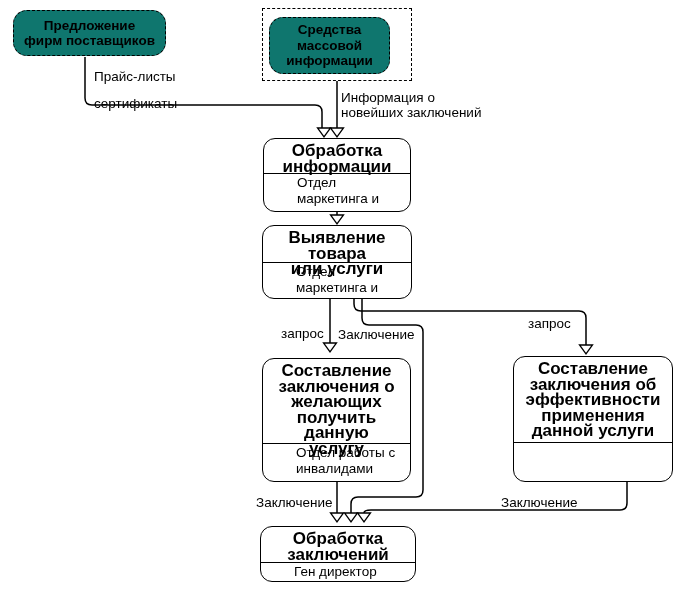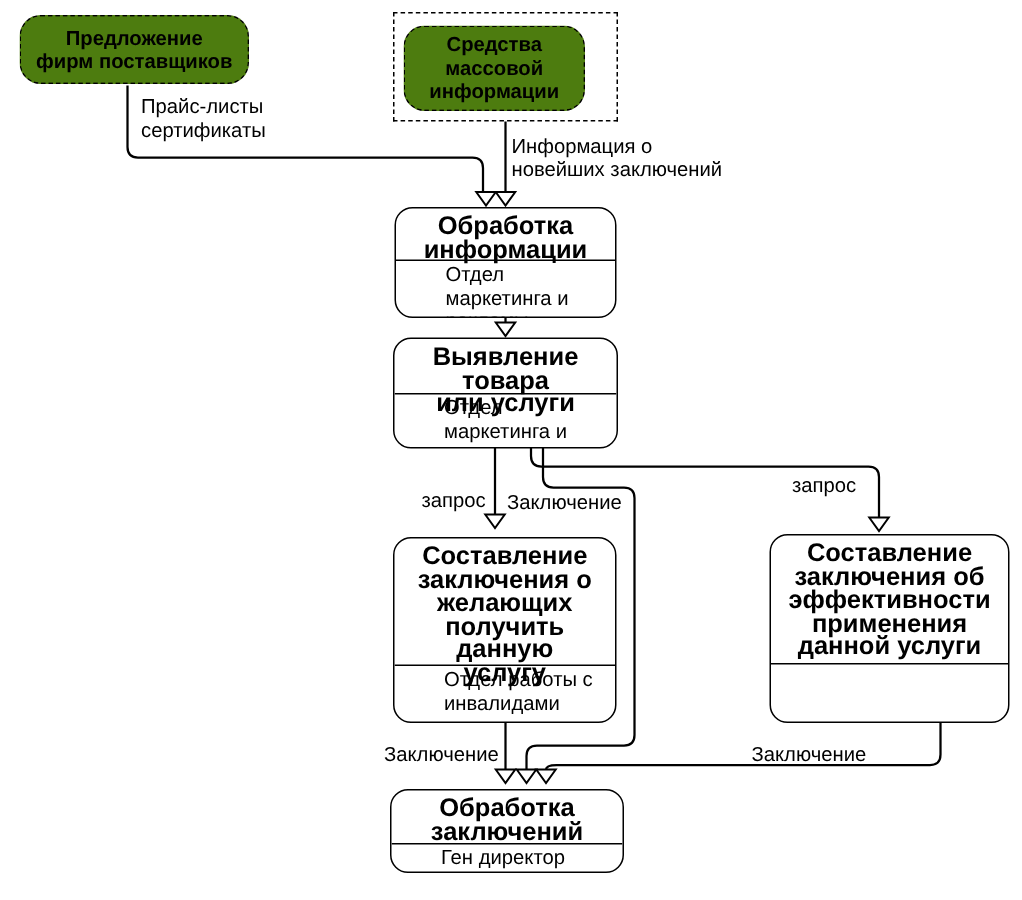--- a/index.html
+++ b/index.html
@@ -19,36 +19,36 @@
     box-sizing:border-box;font-weight:bold;font-size:17px;line-height:15.5px;
     text-align:center;white-space:pre-line;padding-top:4px;
     border-bottom:1.5px solid #000;
   }
   .node-sub{
     font-size:13.5px;line-height:15.5px;text-align:left;
     white-space:pre-line;padding:1px 4px 0 5px;margin-left:28px;
   }
   
   .ext{
-    position:absolute;box-sizing:border-box;background:#4d7c0f;
+    position:absolute;box-sizing:border-box;background:#0f766e;
     border:1.6px dashed #000;border-radius:14px;
     display:flex;align-items:center;justify-content:center;
     font-weight:bold;font-size:13.5px;line-height:15.5px;
     text-align:center;white-space:pre-line;
   }
   .ext-outer{
     position:absolute;box-sizing:border-box;
     border:1.4px dashed #000;background:#fff;
   }
   
   .elabel{
     position:absolute;font-size:13.5px;line-height:15px;
     white-space:pre-line;background:transparent;
   }
-  .lh-wide{line-height:16px;}
+  .lh-wide{line-height:27px;}
 </style>
 </head>
 <body>
 
 <div id="stage">
 
   <svg class="wires" width="681" height="600" viewBox="0 0 681 600" fill="none" stroke="#000" stroke-width="1.5">
     <path d="M85 57 L85 98 Q85 105 92 105 L315 105 Q322 105 322 112 L322 128"></path>
     <path d="M337 76 L337 128"></path>
     <path d="M337 212 L337 215"></path>

